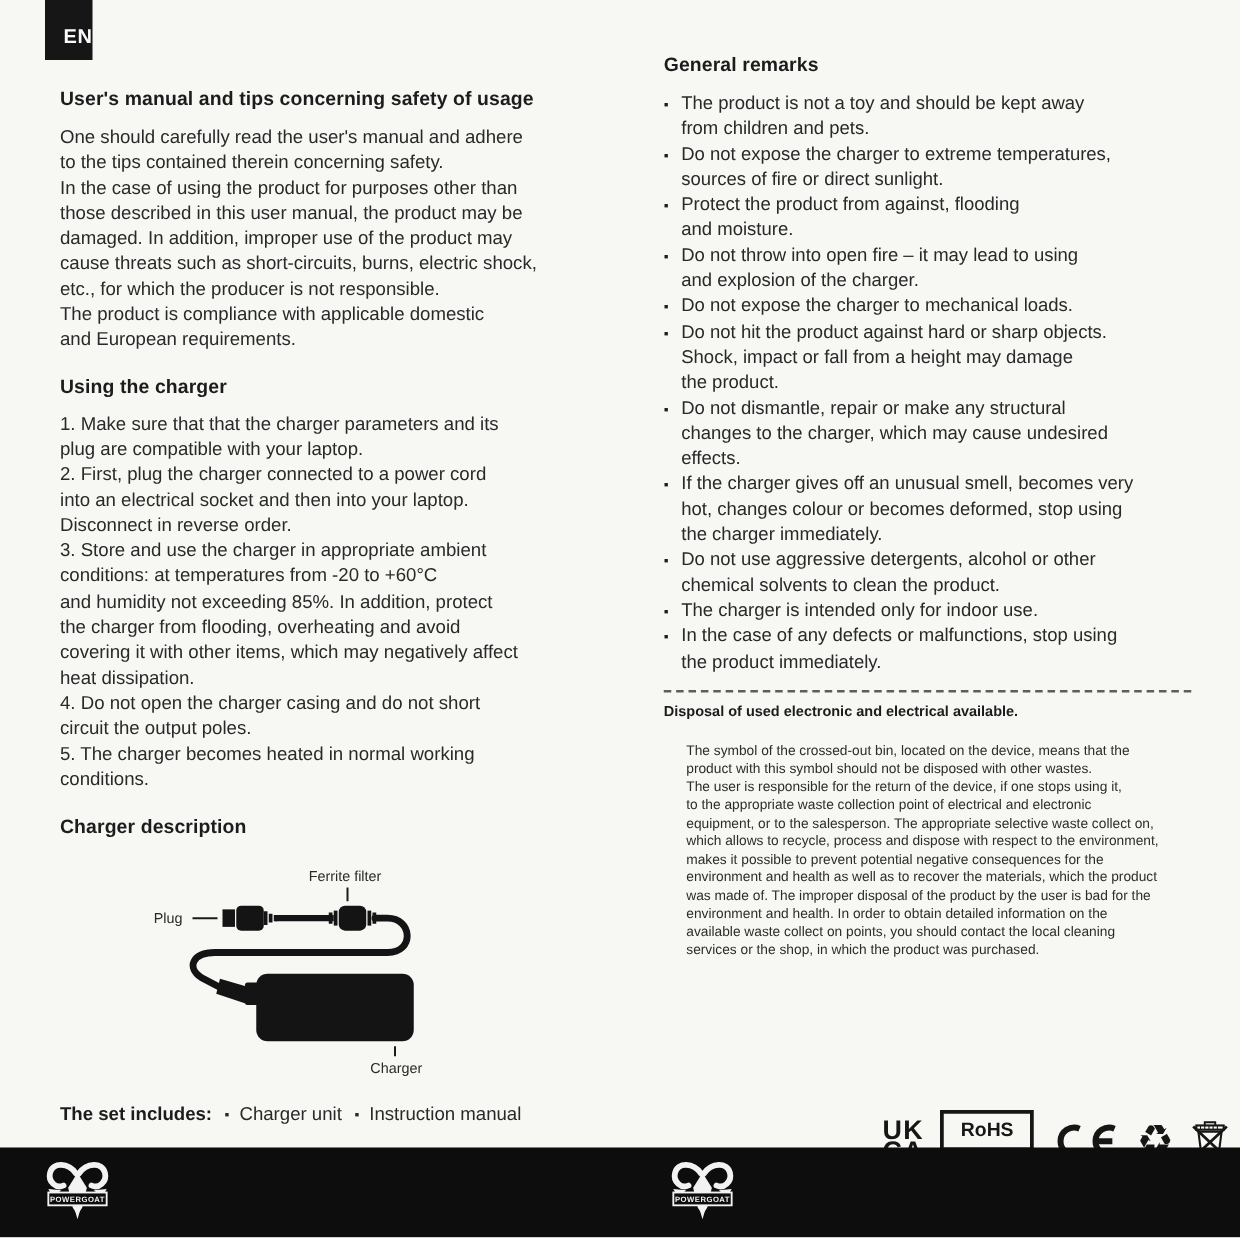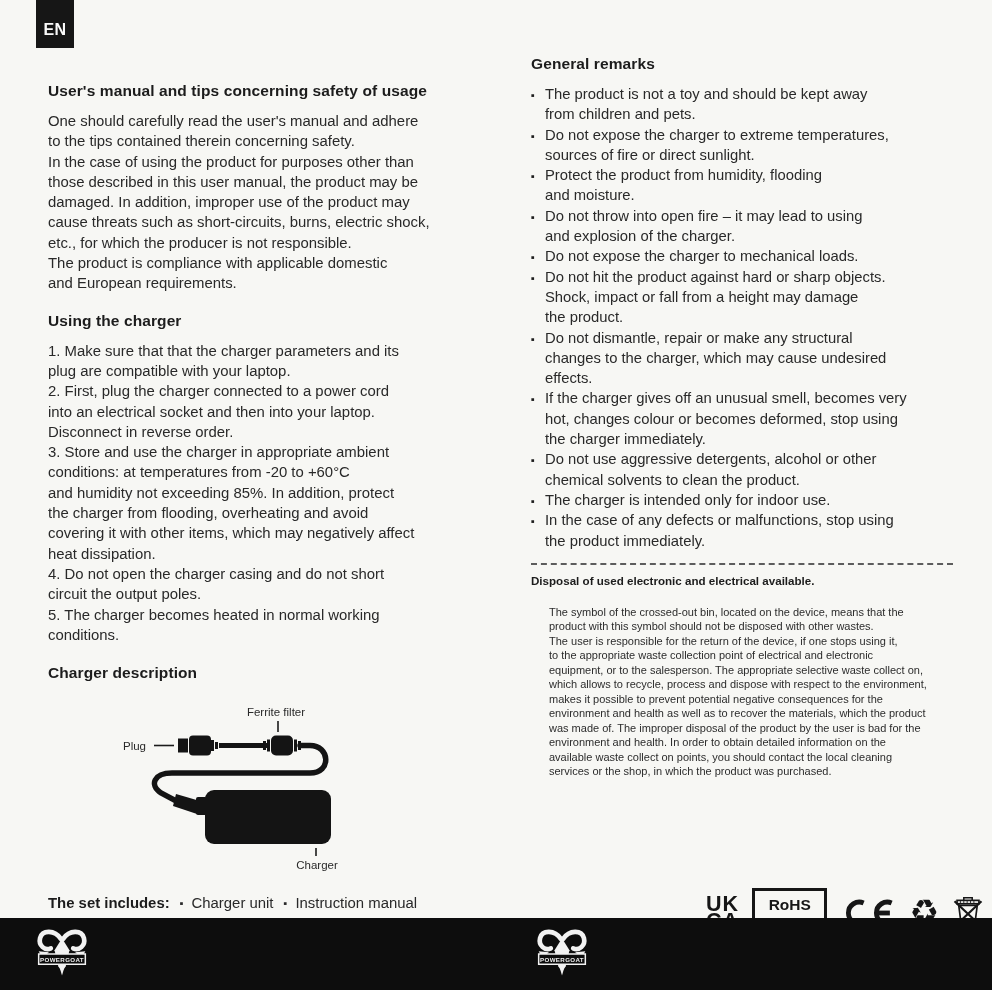--- a/index.html
+++ b/index.html
@@ -5,29 +5,29 @@
   html,body { margin:0; padding:0; background:#e8e8e6; }
   #page {
     position:relative; width:992px; height:990px; overflow:hidden;
     background:#f7f7f4; color:#242424;
     font-family:"Liberation Sans", sans-serif;
   }
   
   .en-badge {
     position:absolute; left:36px; top:0; width:38px; height:48px;
     background:#161616; color:#fafafa; font-weight:bold; font-size:16px;
-    display:flex; align-items:flex-end; justify-content:center;
+    display:flex; align-items:flex-end; justify-content:flex-end;
     padding-bottom:9px; box-sizing:border-box; letter-spacing:.5px;
   }
   
   .col-left  { position:absolute; left:48px;  top:67px; width:472px; }
   .col-right { position:absolute; left:531px; top:40px; width:440px; }
   .heading {
     font-size:15.5px; font-weight:bold; color:#1c1c1c;
-    margin:15px 0 11px 0; letter-spacing:.1px;
+    margin:4px 0 11px 0; letter-spacing:.1px;
   }
   .bodytext {
     font-size:14.9px; line-height:20.3px; margin:0 0 12px 0;
     white-space:pre; color:#292929;
   }
   
   ul.bullets { list-style:none; margin:0 0 12px 0; padding:0;
     font-size:14.8px; line-height:20.3px; color:#292929; }
   ul.bullets li { position:relative; padding-left:14px; }
   ul.bullets li::before {
@@ -153,21 +153,21 @@
   </div>
 
   <div class="col-right">
     <h2 class="heading">General remarks</h2>
 
     <ul class="bullets">
         <li><span>The product is not a toy and should be kept away
 from children and pets.</span></li>
         <li><span>Do not expose the charger to extreme temperatures,
 sources of fire or direct sunlight.</span></li>
-        <li><span>Protect the product from humidity, flooding
+        <li><span>Protect the product from against, flooding
 and moisture.</span></li>
         <li><span>Do not throw into open fire – it may lead to using
 and explosion of the charger.</span></li>
         <li><span>Do not expose the charger to mechanical loads.</span></li>
         <li><span>Do not hit the product against hard or sharp objects.
 Shock, impact or fall from a height may damage
 the product.</span></li>
         <li><span>Do not dismantle, repair or make any structural
 changes to the charger, which may cause undesired
 effects.</span></li>

